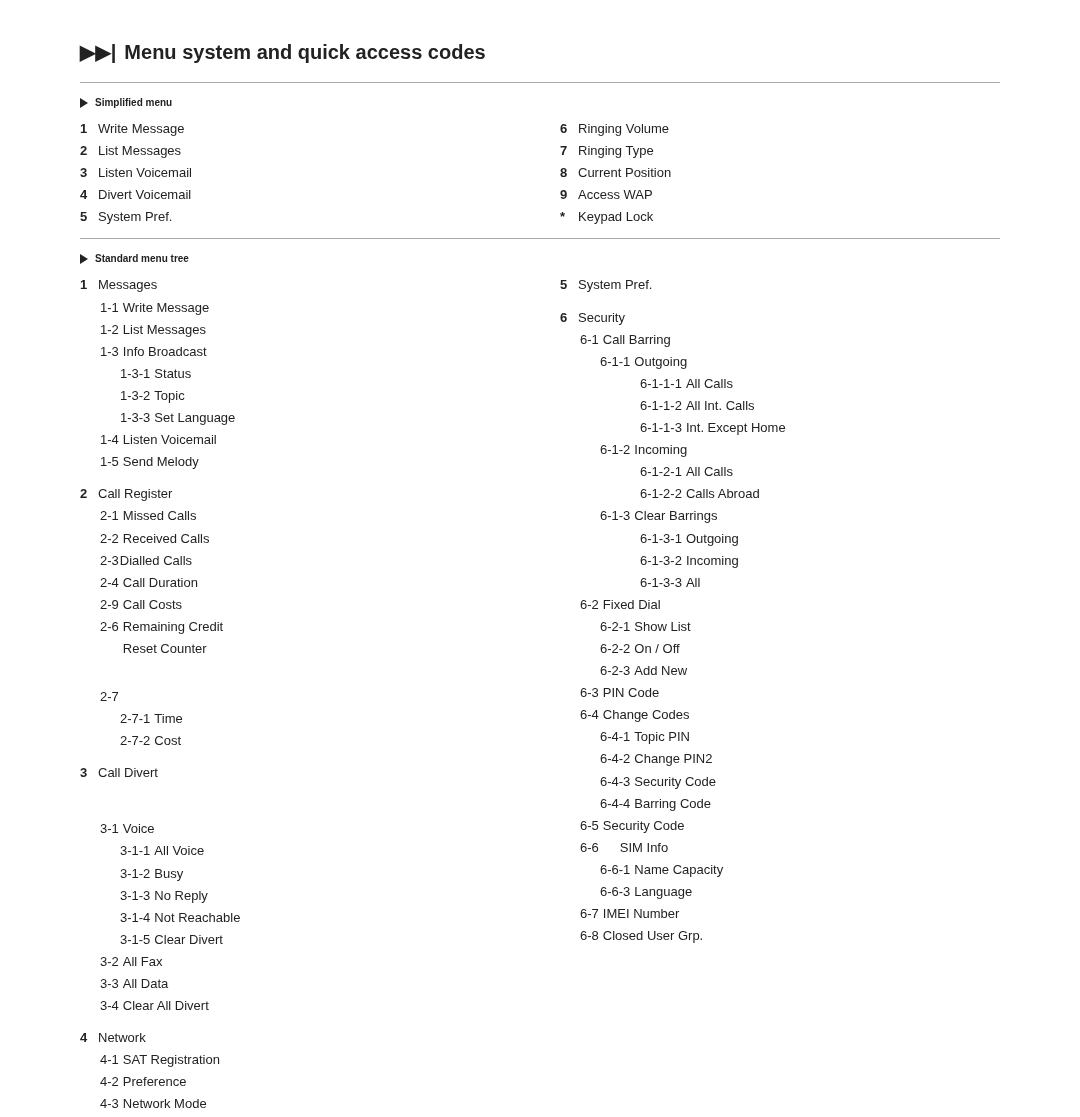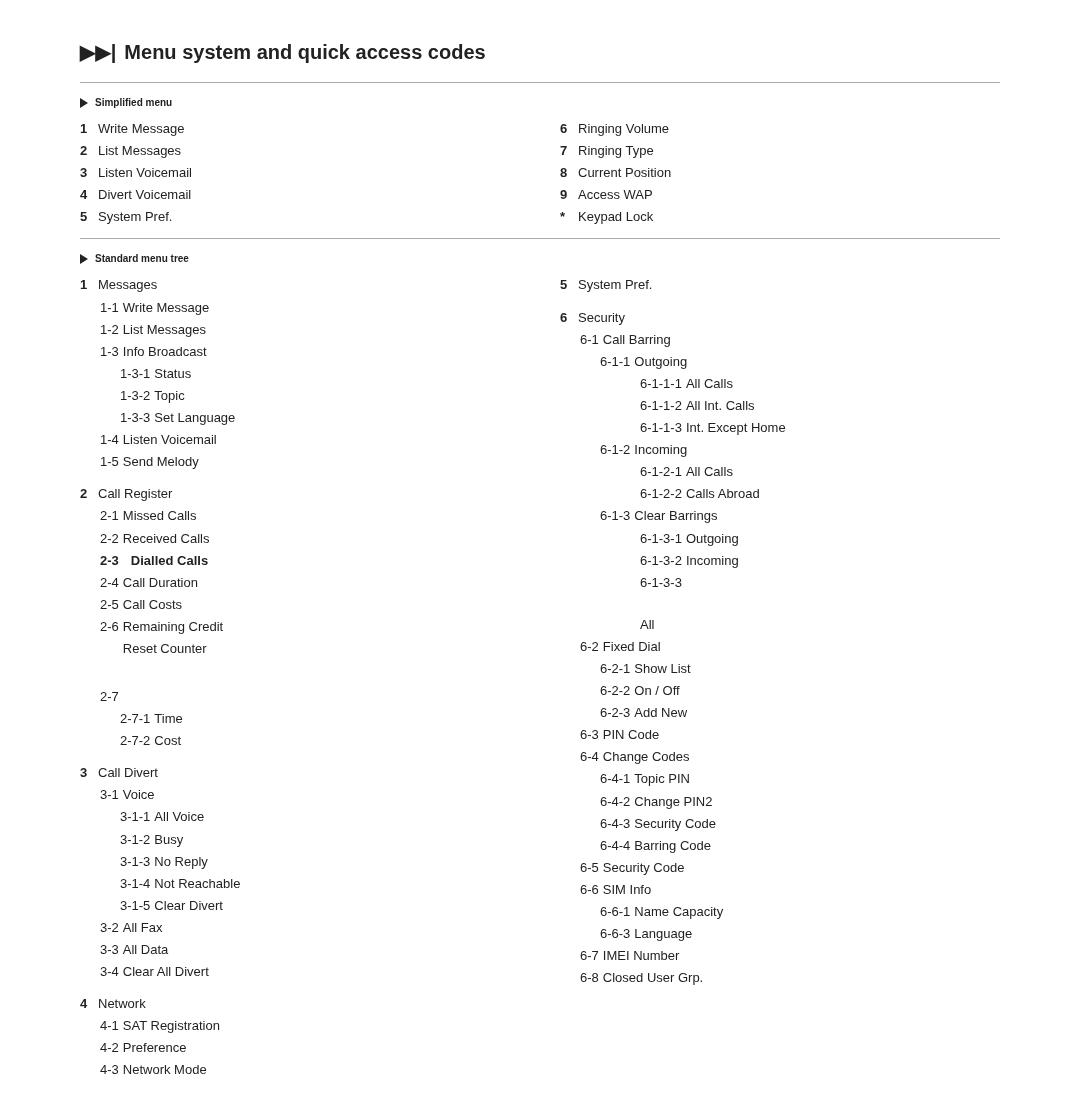--- a/index.html
+++ b/index.html
@@ -187,30 +187,30 @@
           <span>Call Register</span>
         </div>
         <div style="line-height: 1.7; display: flex; gap: 4px; padding-left: 20px;">
           <span style="white-space: nowrap;">2-1</span>
           <span>Missed Calls</span>
         </div>
         <div style="line-height: 1.7; display: flex; gap: 4px; padding-left: 20px;">
           <span style="white-space: nowrap;">2-2</span>
           <span>Received Calls</span>
         </div>
-        <div style="line-height: 1.7; display: flex; gap: 12px; padding-left: 20px; font-weight: bold;">
+        <div style="line-height: 1.7; display: flex; gap: 1px; padding-left: 20px;">
           <span style="white-space: nowrap;">2-3</span>
           <span>Dialled Calls</span>
         </div>
         <div style="line-height: 1.7; display: flex; gap: 4px; padding-left: 20px; align-items: center;">
           <span style="white-space: nowrap;">2-4</span>
           <span>Call Duration</span>
         </div>
         <div style="line-height: 1.7; display: flex; gap: 4px; padding-left: 20px;">
-          <span style="white-space: nowrap;">2-5</span>
+          <span style="white-space: nowrap;">2-9</span>
           <span>Call Costs</span>
         </div>
         <div style="line-height: 1.7; display: flex; gap: 4px; padding-left: 20px;">
           <span style="white-space: nowrap;">2-6</span>
           <span>Remaining Credit</span>
         </div>
         <div style="line-height: 1.7; display: flex; gap: 4px; padding-left: 20px;">
           <span style="white-space: nowrap; margin-top: 48px;">2-7</span>
           <span>Reset Counter</span>
         </div>
@@ -220,21 +220,21 @@
         </div>
         <div style="line-height: 1.7; display: flex; gap: 4px; padding-left: 40px;">
           <span style="white-space: nowrap;">2-7-2</span>
           <span>Cost</span>
         </div>
         <div style="height: 10px;"></div>
         <div style="line-height: 1.7; display: flex; gap: 4px; padding-left: 0px;">
           <span style="font-weight: bold; min-width: 14px; white-space: nowrap;">3</span>
           <span>Call Divert</span>
         </div>
-        <div style="line-height: 1.7; display: flex; gap: 4px; padding-left: 20px;">
+        <div style="line-height: 1.7; display: flex; gap: 4px; padding-left: 20px; margin-top: 34px;">
           <span style="white-space: nowrap;">3-1</span>
           <span>Voice</span>
         </div>
         <div style="line-height: 1.7; display: flex; gap: 4px; padding-left: 40px;">
           <span style="white-space: nowrap;">3-1-1</span>
           <span>All Voice</span>
         </div>
         <div style="line-height: 1.7; display: flex; gap: 4px; padding-left: 40px;">
           <span style="white-space: nowrap;">3-1-2</span>
           <span>Busy</span>
@@ -328,21 +328,21 @@
           <span>Clear Barrings</span>
         </div>
         <div style="line-height: 1.7; display: flex; gap: 4px; padding-left: 80px;">
           <span style="white-space: nowrap;">6-1-3-1</span>
           <span>Outgoing</span>
         </div>
         <div style="line-height: 1.7; display: flex; gap: 4px; padding-left: 80px;">
           <span style="white-space: nowrap;">6-1-3-2</span>
           <span>Incoming</span>
         </div>
-        <div style="line-height: 1.7; display: flex; gap: 20px; padding-left: 80px; flex-direction: column;">
+        <div style="line-height: 1.7; display: flex; gap: 4px; padding-left: 80px;">
           <span style="white-space: nowrap;">6-1-3-3</span>
           <span>All</span>
         </div>
         <div style="line-height: 1.7; display: flex; gap: 4px; padding-left: 20px;">
           <span style="white-space: nowrap;">6-2</span>
           <span>Fixed Dial</span>
         </div>
         <div style="line-height: 1.7; display: flex; gap: 4px; padding-left: 40px;">
           <span style="white-space: nowrap;">6-2-1</span>
           <span>Show List</span>
@@ -376,21 +376,21 @@
           <span>Security Code</span>
         </div>
         <div style="line-height: 1.7; display: flex; gap: 4px; padding-left: 40px;">
           <span style="white-space: nowrap;">6-4-4</span>
           <span>Barring Code</span>
         </div>
         <div style="line-height: 1.7; display: flex; gap: 4px; padding-left: 20px;">
           <span style="white-space: nowrap;">6-5</span>
           <span>Security Code</span>
         </div>
-        <div style="line-height: 1.7; display: flex; gap: 4px; padding-left: 20px;">
+        <div style="line-height: 1.7; display: flex; gap: 21px; padding-left: 20px;">
           <span style="white-space: nowrap;">6-6</span>
           <span>SIM Info</span>
         </div>
         <div style="line-height: 1.7; display: flex; gap: 4px; padding-left: 40px;">
           <span style="white-space: nowrap;">6-6-1</span>
           <span>Name Capacity</span>
         </div>
         <div style="line-height: 1.7; display: flex; gap: 4px; padding-left: 40px;">
           <span style="white-space: nowrap;">6-6-3</span>
           <span>Language</span>

